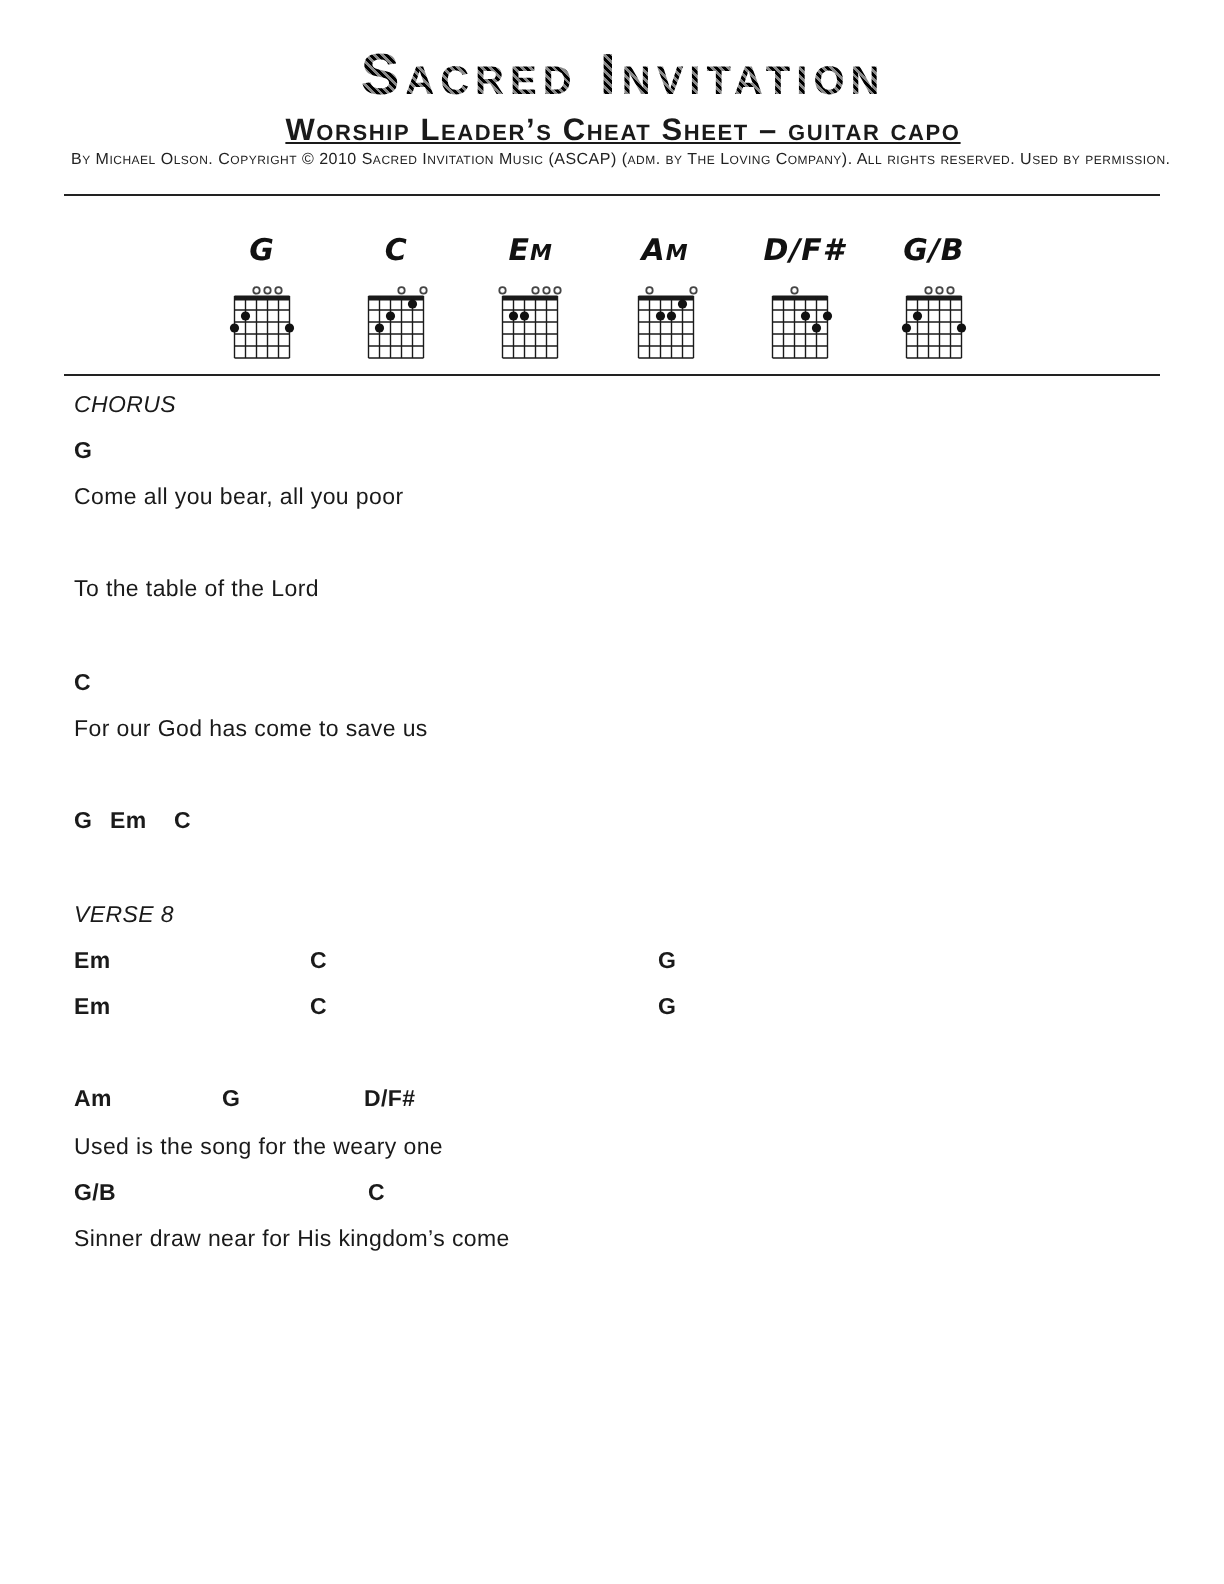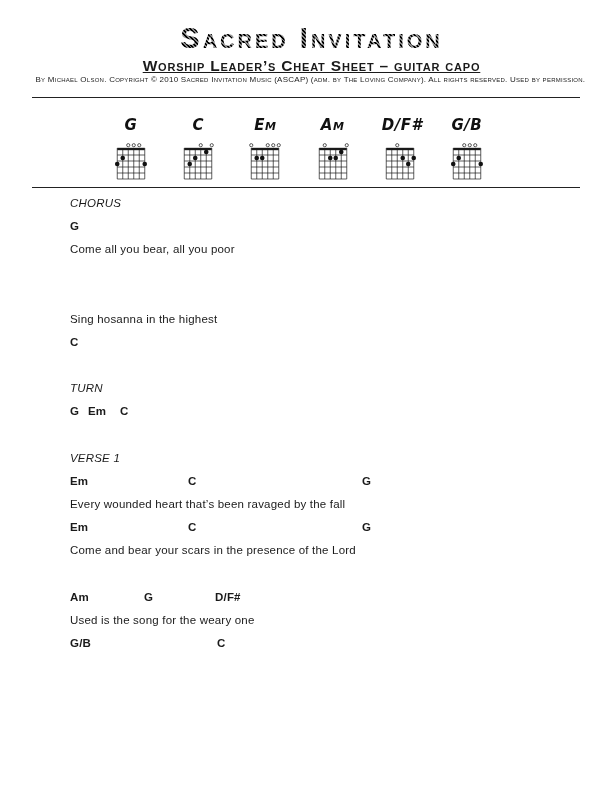--- a/index.html
+++ b/index.html
@@ -94,21 +94,20 @@
 
   
   .song-body {
     position: absolute;
     top: 191px; left: 0;
     width: 513px;
     padding-left: 37px;
     box-sizing: border-box;
     font-size: 11.5px;
     letter-spacing: 0.2px;
-    margin-left: 33px;
   }
   .row { position: relative; height: 23.2px; display: flex; align-items: center; }
   .row-section { font-style: italic; }
   .row-lyric { }
   .chord-symbol {
     position: absolute;
     top: 50%;
     transform: translateY(-50%);
     font-weight: bold;
     white-space: nowrap;
@@ -267,63 +266,60 @@
       <div class="row row-section">
         <span>CHORUS</span>
       </div>
       <div class="row row-chords">
         <span class="chord-symbol" style="left: 0px;">G</span>
       </div>
       <div class="row row-lyric">
         <span>Come all you bear, all you poor</span>
       </div>
       <div class="row row-blank"></div>
-      <div class="row row-blank"></div>
-      <div class="row row-lyric">
-        <span>Sing hosanna in the highest</span>
-      </div>
+      <div class="row row-lyric">
+        <span>To the table of the Lord</span>
+      </div>
+      <div class="row row-blank"></div>
       <div class="row row-chords">
         <span class="chord-symbol" style="left: 0px;">C</span>
       </div>
-      <div class="row row-blank"></div>
-      <div class="row row-section">
-        <span>TURN</span>
-      </div>
+      <div class="row row-lyric">
+        <span>For our God has come to save us</span>
+      </div>
+      <div class="row row-blank"></div>
       <div class="row row-chords">
         <span class="chord-symbol" style="left: 0px;">G</span>
         <span class="chord-symbol" style="left: 18px;">Em</span>
         <span class="chord-symbol" style="left: 50px;">C</span>
       </div>
       <div class="row row-blank"></div>
       <div class="row row-section">
-        <span>VERSE 1</span>
+        <span>VERSE 8</span>
       </div>
       <div class="row row-chords">
         <span class="chord-symbol" style="left: 0px;">Em</span>
         <span class="chord-symbol" style="left: 118px;">C</span>
         <span class="chord-symbol" style="left: 292px;">G</span>
       </div>
-      <div class="row row-lyric">
-        <span>Every wounded heart that’s been ravaged by the fall</span>
-      </div>
       <div class="row row-chords">
         <span class="chord-symbol" style="left: 0px;">Em</span>
         <span class="chord-symbol" style="left: 118px;">C</span>
         <span class="chord-symbol" style="left: 292px;">G</span>
       </div>
-      <div class="row row-lyric">
-        <span>Come and bear your scars in the presence of the Lord</span>
-      </div>
       <div class="row row-blank"></div>
       <div class="row row-chords">
         <span class="chord-symbol" style="left: 0px;">Am</span>
         <span class="chord-symbol" style="left: 74px;">G</span>
         <span class="chord-symbol" style="left: 145px;">D/F#</span>
       </div>
       <div class="row row-lyric">
         <span>Used is the song for the weary one</span>
       </div>
       <div class="row row-chords">
         <span class="chord-symbol" style="left: 0px;">G/B</span>
         <span class="chord-symbol" style="left: 147px;">C</span>
       </div>
+      <div class="row row-lyric">
+        <span>Sinner draw near for His kingdom’s come</span>
+      </div>
     </div>
 </div>
 
 </body></html>

